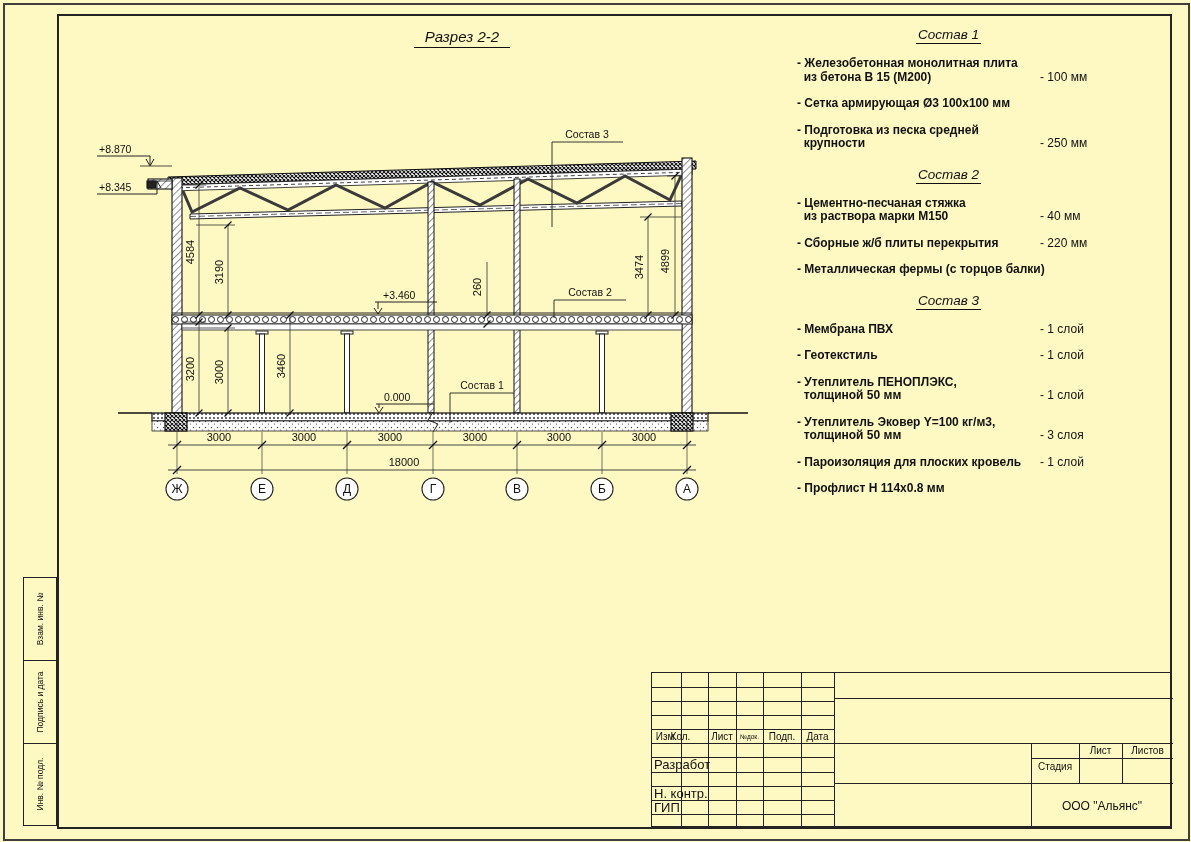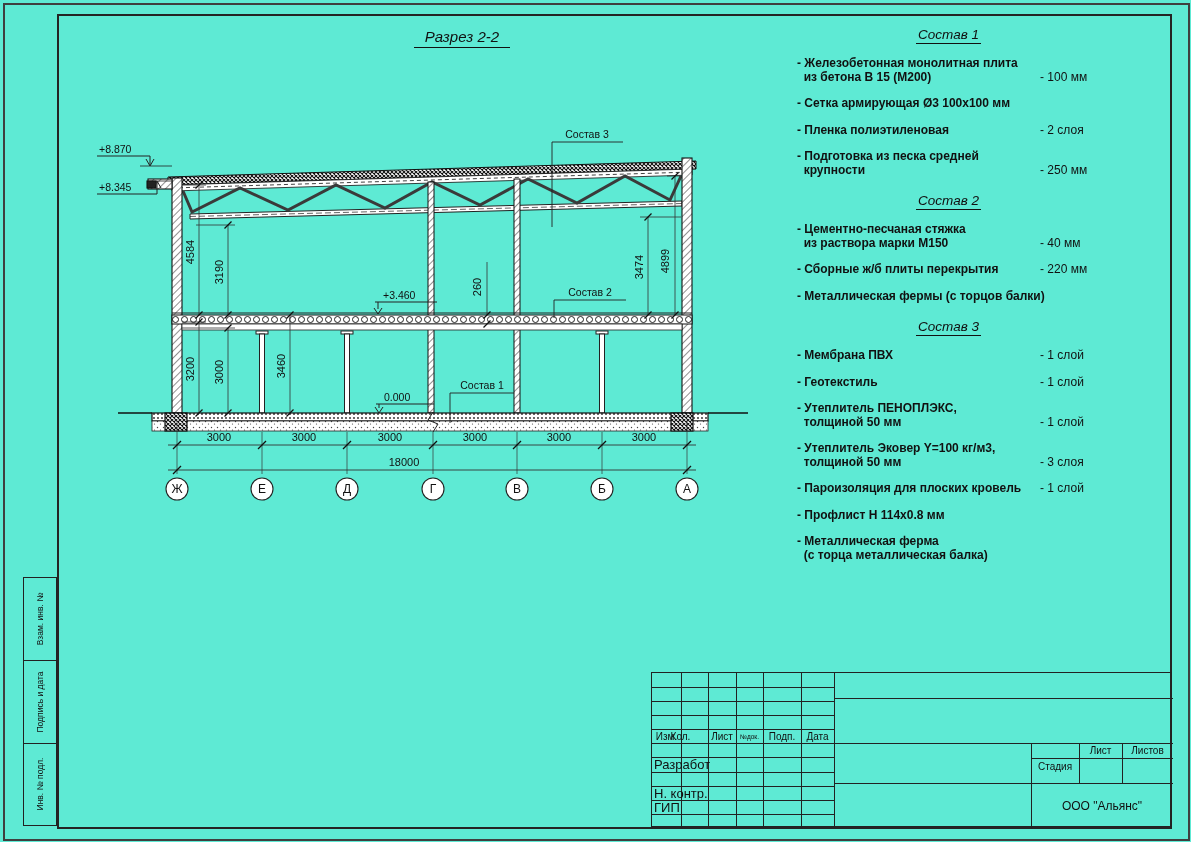--- a/index.html
+++ b/index.html
@@ -1,16 +1,16 @@
 <!DOCTYPE html>
 <html><head>
 <meta charset="utf-8">
 <style>
   html,body{margin:0;padding:0;background:#e8e8e8;}
-  #page{position:relative;width:1191px;height:842px;background:#5eead4;overflow:hidden;
+  #page{position:relative;width:1191px;height:842px;background:#fef9c3;overflow:hidden;
         font-family:"Liberation Sans",sans-serif;color:#111;}
   .abs{position:absolute;}
   #border-outer{left:3px;top:3px;width:1183px;height:834px;border:2px solid #3f3f3f;}
   #frame-main{left:57px;top:14px;width:1111px;height:811px;border:2px solid #242424;}
 
   
   #drawing-title{left:414px;top:28px;width:96px;text-align:center;font-style:italic;
                  font-size:15px;border-bottom:1.4px solid #111;padding-bottom:2px;}
 
   
@@ -255,24 +255,20 @@
       <div class="comp-title"><span>Состав 1</span></div>
       <div class="comp-item">
         <span class="name">- Железобетонная  монолитная плита
 &nbsp;&nbsp;из бетона В 15 (М200)</span>
         <span class="val">- 100 мм</span>
         </div>
       <div class="comp-item">
         <span class="name">- Сетка армирующая Ø3 100х100 мм</span>
         </div>
       <div class="comp-item">
-        <span class="name">- Пленка полиэтиленовая</span>
-        <span class="val">-  2 слоя</span>
-        </div>
-      <div class="comp-item">
         <span class="name">- Подготовка из песка средней
 &nbsp;&nbsp;крупности</span>
         <span class="val">- 250 мм</span>
         </div>
     </div>
     <div class="comp-sec">
       <div class="comp-title"><span>Состав 2</span></div>
       <div class="comp-item">
         <span class="name">- Цементно-песчаная стяжка
 &nbsp;&nbsp;из раствора марки М150</span>
@@ -305,24 +301,20 @@
         <span class="name">- Утеплитель Эковер Y=100 кг/м3,
 &nbsp;&nbsp;толщиной 50 мм</span>
         <span class="val">- 3 слоя</span>
         </div>
       <div class="comp-item">
         <span class="name">- Пароизоляция для плоских кровель</span>
         <span class="val">- 1 слой</span>
         </div>
       <div class="comp-item">
         <span class="name">- Профлист Н 114х0.8 мм</span>
-        </div>
-      <div class="comp-item">
-        <span class="name">- Металлическая ферма
-&nbsp;&nbsp;(с торца металлическая балка)</span>
         </div>
     </div>
   </div>
 
   <div class="abs" id="stamp-col">
     <div class="stamp">
       <span class="rot">Взам. инв. №</span>
       </div>
     <div class="stamp">
       <span class="rot">Подпись и дата</span>

